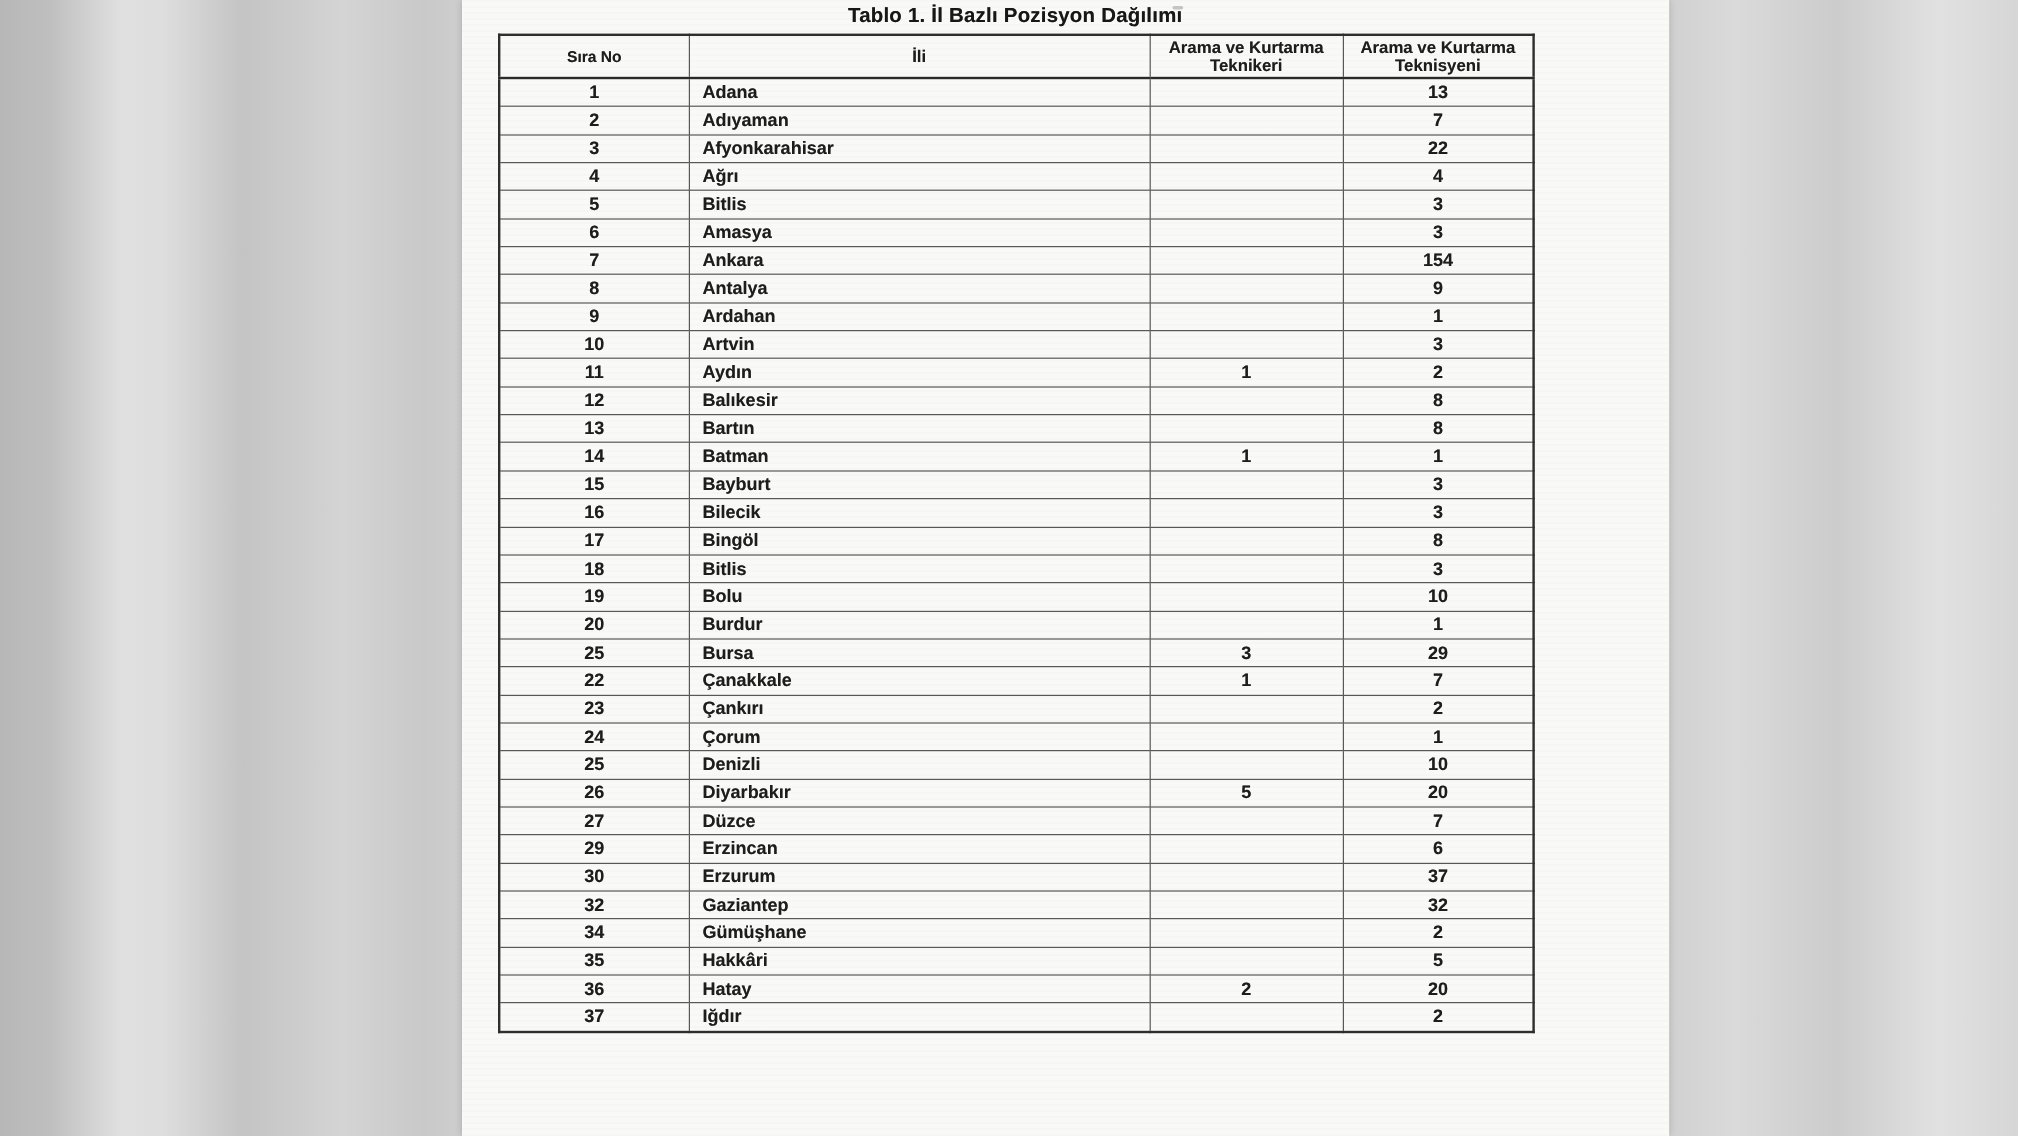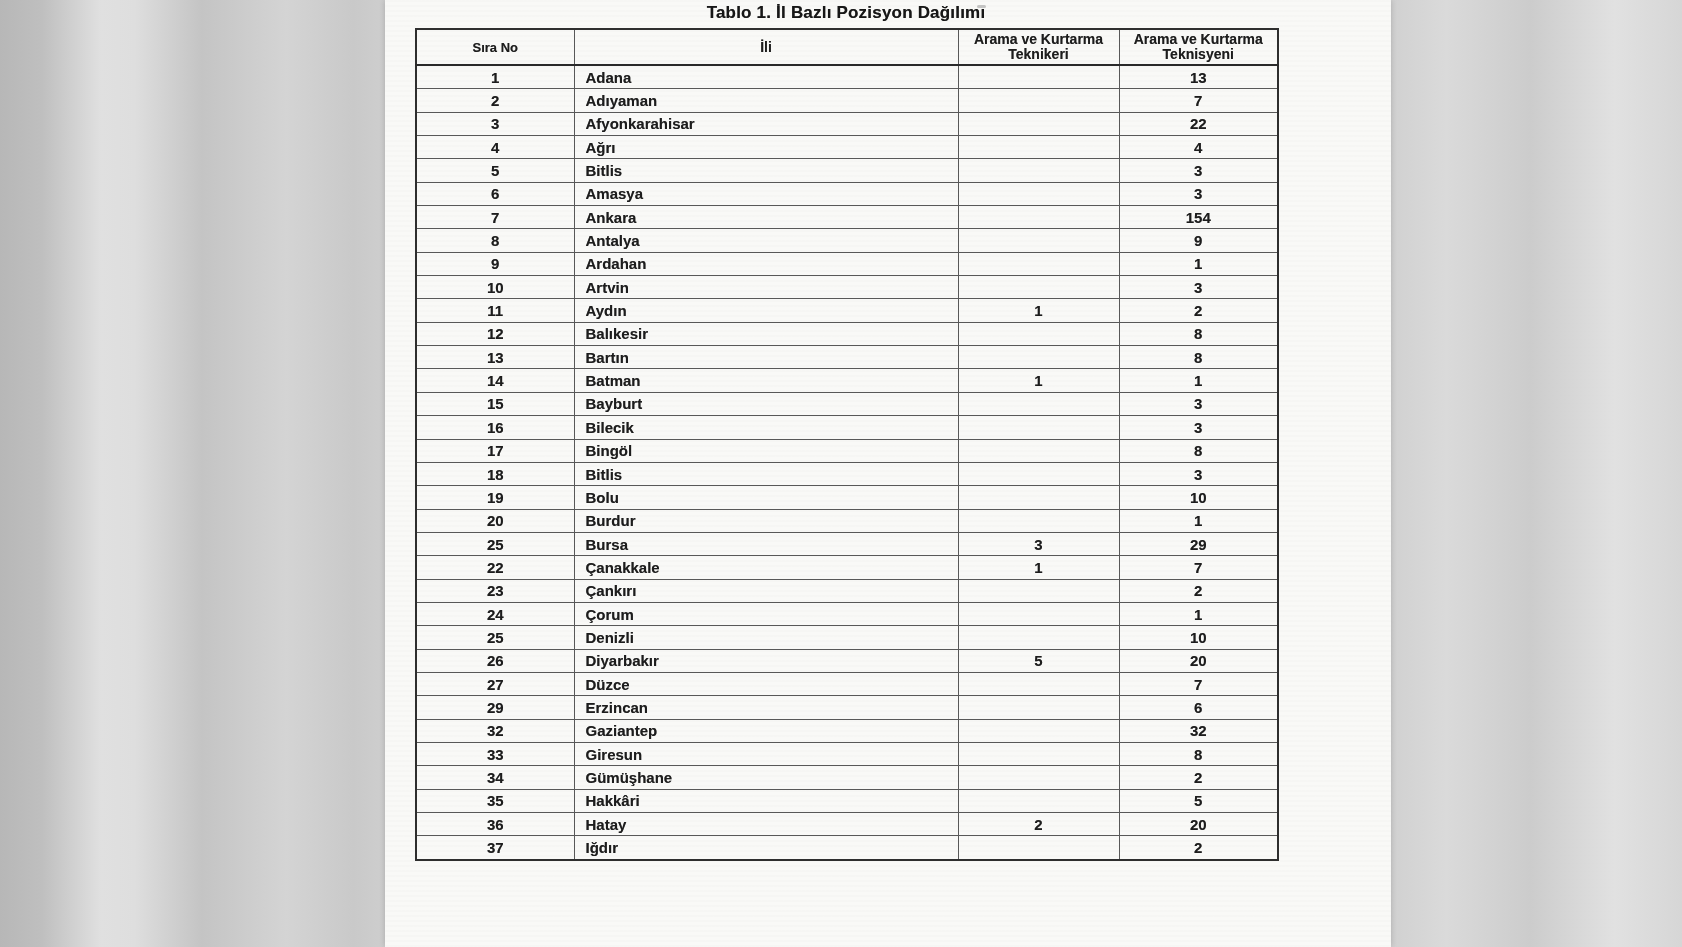--- a/index.html
+++ b/index.html
@@ -289,30 +289,30 @@
             <td></td>
             <td>7</td>
           </tr>
           <tr>
             <td>29</td>
             <td class="ili-cell">Erzincan</td>
             <td></td>
             <td>6</td>
           </tr>
           <tr>
+            <td>30</td>
+            <td class="ili-cell">Erzurum</td>
+            <td></td>
+            <td>37</td>
+          </tr>
+          <tr>
             <td>32</td>
             <td class="ili-cell">Gaziantep</td>
             <td></td>
             <td>32</td>
-          </tr>
-          <tr>
-            <td>33</td>
-            <td class="ili-cell">Giresun</td>
-            <td></td>
-            <td>8</td>
           </tr>
           <tr>
             <td>34</td>
             <td class="ili-cell">Gümüşhane</td>
             <td></td>
             <td>2</td>
           </tr>
           <tr>
             <td>35</td>
             <td class="ili-cell">Hakkâri</td>

